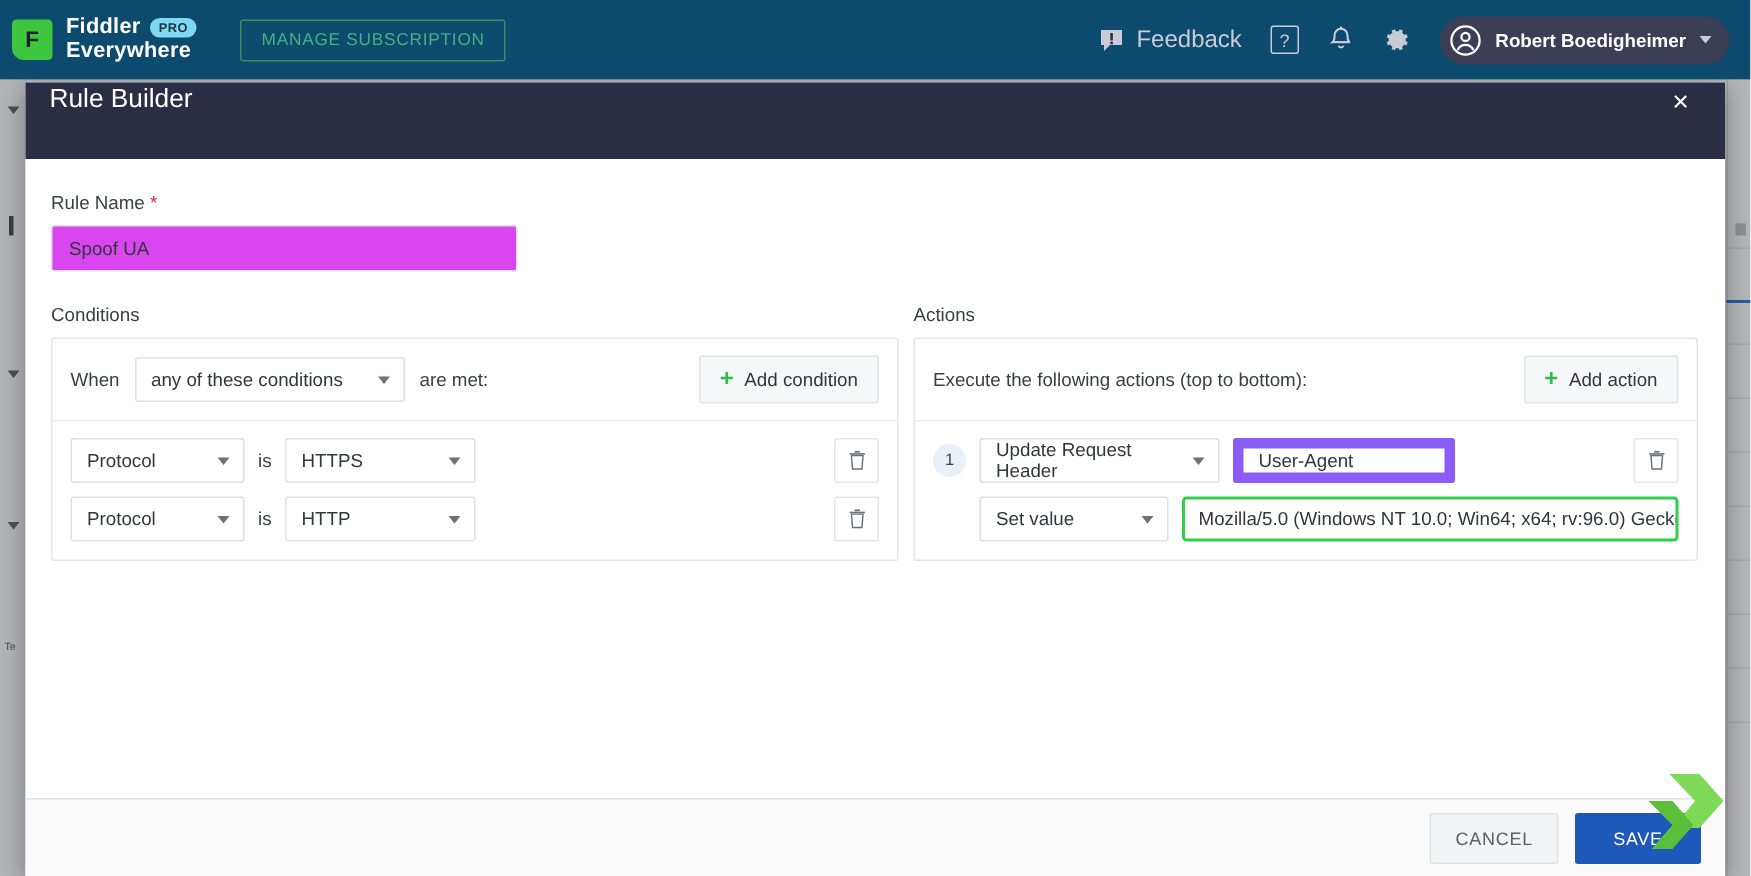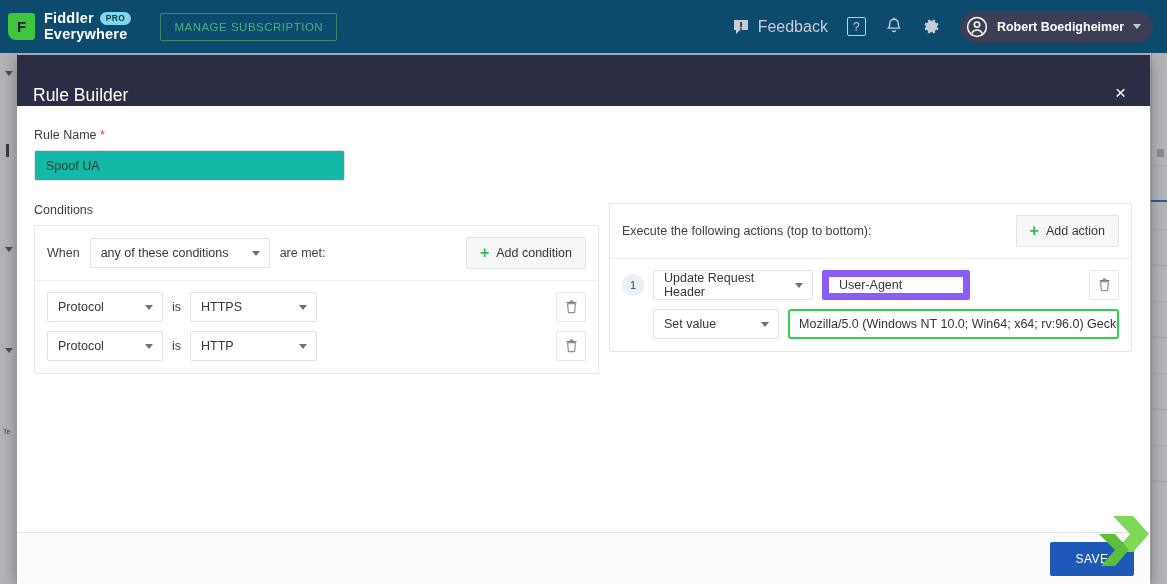--- a/index.html
+++ b/index.html
@@ -128,21 +128,21 @@
   .modal {
     position: absolute; top: 55px; left: 17px;
     width: 1133px; height: 529px;
     background: #ffffff;
     box-shadow: 0 3px 16px rgba(0,0,0,.35);
     z-index: 10;
     display: flex; flex-direction: column;
   }
   .modal-head {
     height: 51px; background: #2a2d43;
-    display: flex; align-items: flex-end;
+    display: flex; align-items: flex-start;
     padding: 0 18px 0 16px;
     flex: 0 0 auto;
   }
   .modal-title { color: #ffffff; font-size: 17.5px; }
   .modal-close {
     margin-left: auto; color: #ffffff; font-size: 19px;
     line-height: 1; cursor: pointer; padding: 4px 6px;
   }
   .modal-body {
     flex: 1 1 auto; padding: 22px 17px 0 17px;
@@ -172,21 +172,21 @@
   
   .field-label {
     font-size: 12.5px; color: #3b3e45; margin-bottom: 8px;
   }
   .req { color: #c8385a; }
   .text-input {
     width: 311px; height: 31px;
     border: 1px solid #dfe1e6; border-radius: 2px;
     padding: 0 11px; font-size: 12.5px; color: #33363c;
     font-family: "Liberation Sans", sans-serif;
-    background: #14b8a6;
+    background: #d946ef;
   }
   .columns {
     display: flex; gap: 10px; margin-top: 22px;
   }
   .col { flex: 0 0 auto; }
   .col-title { font-size: 12.5px; color: #3b3e45; margin-bottom: 8px; }
   .panel {
     border: 1px solid #e4e6ea; border-radius: 2px;
     background: #ffffff;
   }
@@ -422,20 +422,21 @@
                     <rect x="5" y="0.7" width="4" height="1.3" fill="#6d7078"></rect>
                   </svg>
                 </div>
               </div>
 
             </div>
           </div>
         </div>
 
         <div class="col" style="width:523px;">
+          <div class="col-title">Actions</div>
           <div class="panel">
 
             <div class="panel-head">
               <span class="exec-label">Execute the following actions (top to bottom):</span>
               <div class="add-btn">
                 <span class="plus">+</span>
                 <span>Add action</span>
               </div>
             </div>
 
@@ -468,20 +469,21 @@
               </div>
 
             </div>
           </div>
         </div>
 
       </div>
     </div>
 
     <div class="modal-foot">
+      <button class="btn-cancel">CANCEL</button>
       <button class="btn-save">SAVE</button>
     </div>
   </div>
 
   <svg class="cursor-glyph" viewBox="0 0 56 62">
     <path d="M18 4 L38 4 L54 22 L38 40 L20 40 L35 22 Z" fill="#7ed957"></path>
     <path d="M4 22 L20 22 L34 38 L20 54 L6 54 L20 38 Z" fill="#5bbf3a"></path>
   </svg>
 
 </div>

